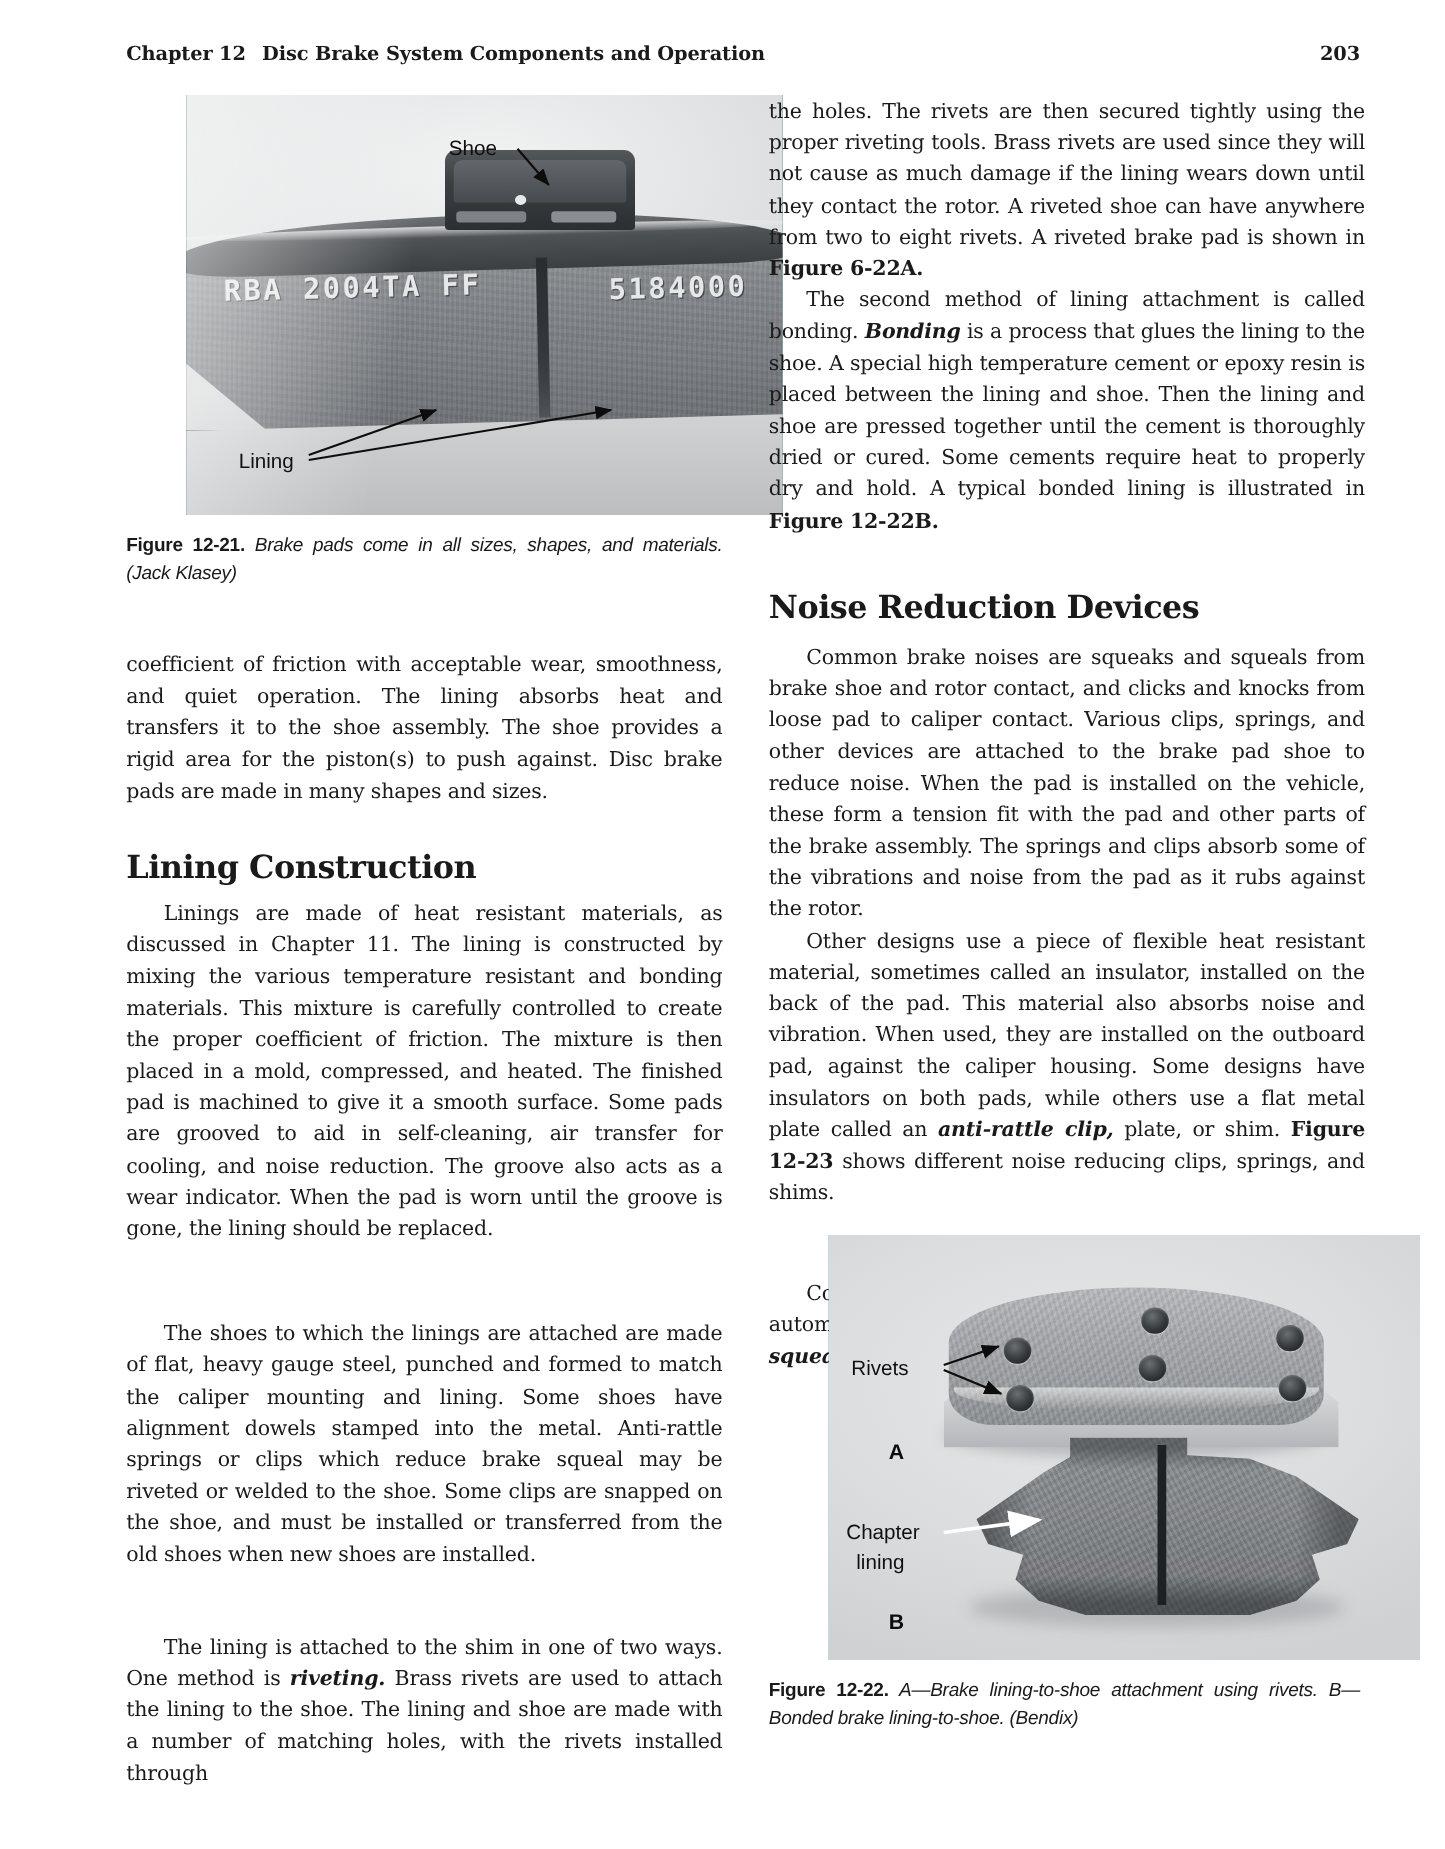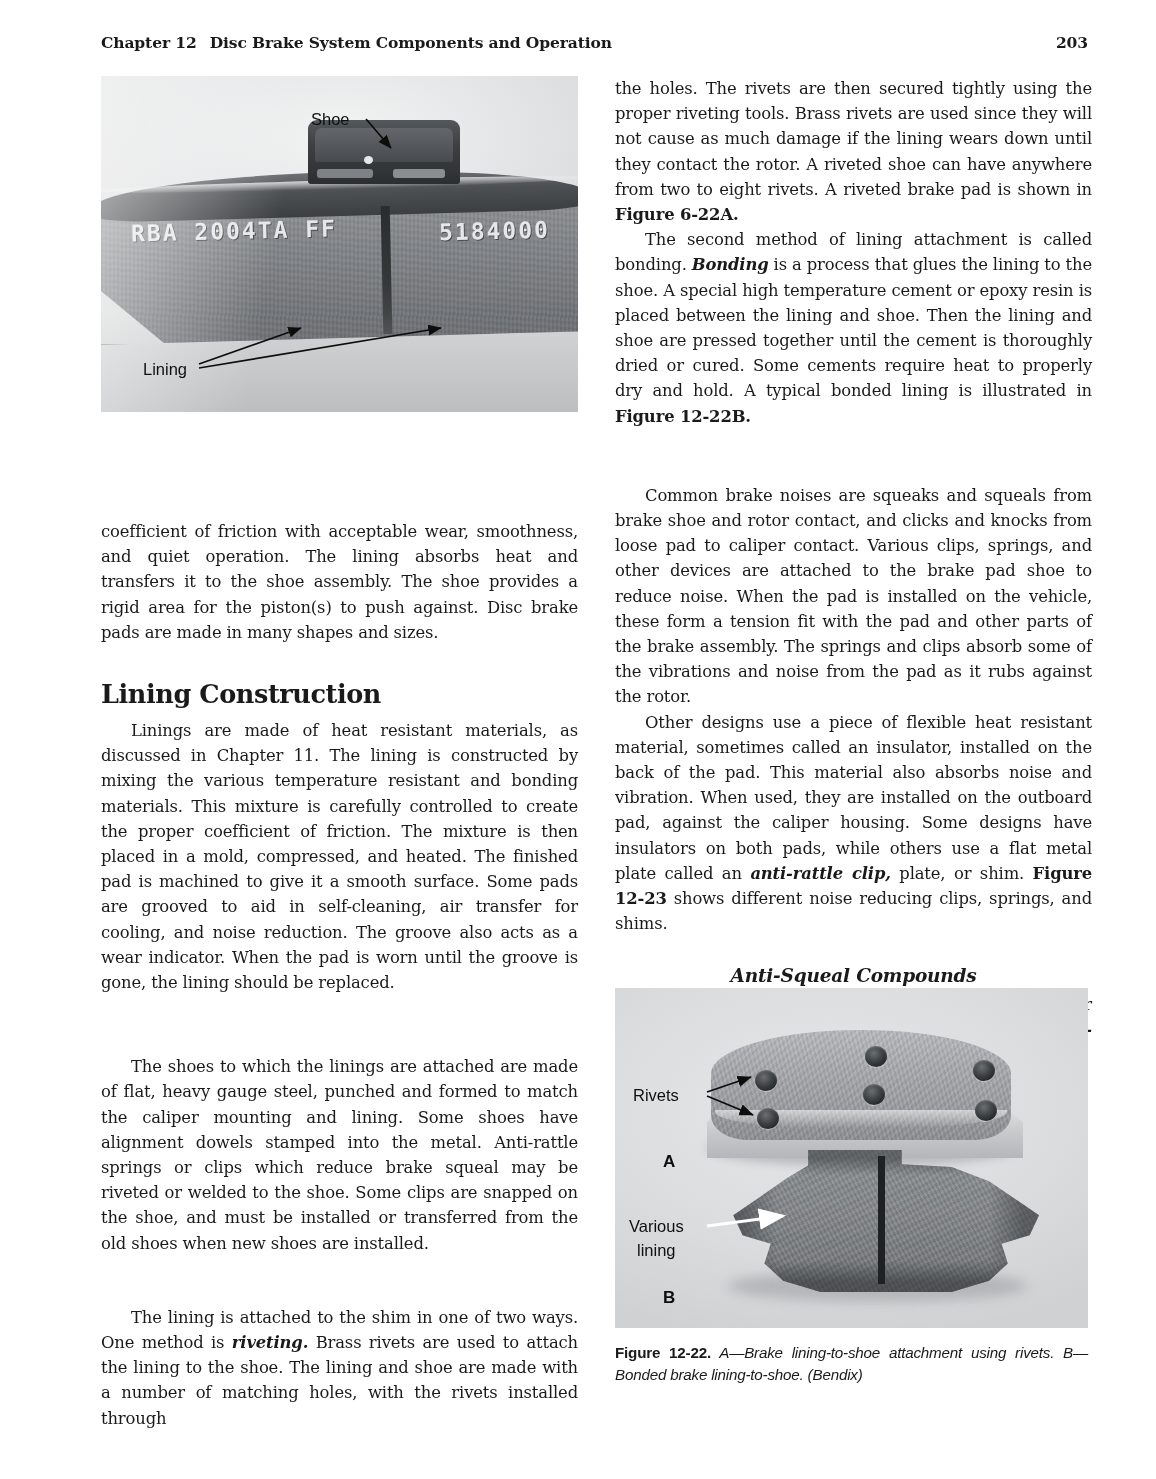--- a/index.html
+++ b/index.html
@@ -106,20 +106,21 @@
     font-style: normal;
     font-weight: bold;
   }
 
   
   .figbox { position: absolute; }
   .photo {
     position: relative;
     overflow: hidden;
     background: #0f766e;
+    margin-left: 48px;
   }
 
   
   #fig-21 { left: 101px; top: 76px; width: 477px; }
   #fig-21 .photo { width: 477px; height: 336px; }
   .f21-bg {
     position: absolute; inset: 0;
     background:
       radial-gradient(ellipse 70% 55% at 50% 18%, #f2f3f3 0%, #e3e4e5 55%, #d6d7d8 100%);
   }
@@ -391,20 +392,23 @@
         <line x1="265" y1="43" x2="290" y2="72" stroke="#0d0d0d" stroke-width="1.7" marker-end="url(#ah-dark)"></line>
       </svg>
 
       <div class="callout" style="left:42px; top:283px;">Lining</div>
       <svg class="arrow-svg" style="left:0; top:0; width:477px; height:336px;">
         <line x1="98" y1="288" x2="200" y2="252" stroke="#0d0d0d" stroke-width="1.7" marker-end="url(#ah-dark)"></line>
         <line x1="98" y1="292" x2="340" y2="252" stroke="#0d0d0d" stroke-width="1.7" marker-end="url(#ah-dark)"></line>
       </svg>
     </div>
 
+    <p class="caption" style="margin-top:14px;">
+      <span class="figno">Figure 12-21.</span><span> Brake pads come in all sizes, shapes, and materials. (Jack Klasey)</span>
+    </p>
   </div>
 
   <div class="col col-left" style="top:519px;">
 
     <p class="body cont">coefficient of friction with acceptable wear, smoothness, and quiet operation. The lining absorbs heat and transfers it to the shoe assembly. The shoe provides a rigid area for the piston(s) to push against. Disc brake pads are made in many shapes and sizes.</p>
 
     <div class="sp-before-head"></div>
     <h2 class="head">Lining Construction</h2>
     <div class="sp-after-head"></div>
 
@@ -421,20 +425,21 @@
     <p class="body indent"><span>The lining is attached to the shim in one of two ways. One method is </span><i class="bki">riveting.</i><span> Brass rivets are used to attach the lining to the shoe. The lining and shoe are made with a number of matching holes, with the rivets installed through</span></p>
   </div>
 
   <div class="col col-right" style="top:76px;">
 
     <p class="body cont"><span>the holes. The rivets are then secured tightly using the proper riveting tools. Brass rivets are used since they will not cause as much damage if the lining wears down until they contact the rotor. A riveted shoe can have anywhere from two to eight rivets. A riveted brake pad is shown in </span><b class="bk">Figure 6-22A.</b></p>
 
     <p class="body indent"><span>The second method of lining attachment is called bonding. </span><i class="bki">Bonding</i><span> is a process that glues the lining to the shoe. A special high temperature cement or epoxy resin is placed between the lining and shoe. Then the lining and shoe are pressed together until the cement is thoroughly dried or cured. Some cements require heat to properly dry and hold. A typical bonded lining is illustrated in </span><b class="bk">Figure 12-22B.</b></p>
 
     <div class="sp-before-head" style="height:42px;"></div>
+    <h2 class="head">Noise Reduction Devices</h2>
     <div class="sp-after-head" style="height:12px;"></div>
 
     <p class="body indent">Common brake noises are squeaks and squeals from brake shoe and rotor contact, and clicks and knocks from loose pad to caliper contact. Various clips, springs, and other devices are attached to the brake pad shoe to reduce noise. When the pad is installed on the vehicle, these form a tension fit with the pad and other parts of the brake assembly. The springs and clips absorb some of the vibrations and noise from the pad as it rubs against the rotor.</p>
 
     <p class="body indent"><span>Other designs use a piece of flexible heat resistant material, sometimes called an insulator, installed on the back of the pad. This material also absorbs noise and vibration. When used, they are installed on the outboard pad, against the caliper housing. Some designs have insulators on both pads, while others use a flat metal plate called an </span><i class="bki">anti-rattle clip,</i><span> plate, or shim. </span><b class="bk">Figure 12-23</b><span> shows different noise reducing clips, springs, and shims.</span></p>
 
     <div class="sp-before-head" style="height:27px;"></div>
     <h3 class="subhead">Anti-Squeal Compounds</h3>
     <div class="sp-after-head" style="height:4px;"></div>
 
@@ -470,21 +475,21 @@
             <path d="M0,0 L8,3.2 L0,6.4 Z" fill="#0d0d0d"></path>
           </marker>
           <marker id="ah2-white" markerWidth="10" markerHeight="10" refX="8" refY="3.6" orient="auto">
             <path d="M0,0 L9,3.6 L0,7.2 Z" fill="#ffffff"></path>
           </marker>
         </defs>
         <line x1="92" y1="104" x2="136" y2="89" stroke="#0d0d0d" stroke-width="1.8" marker-end="url(#ah2-dark)"></line>
         <line x1="92" y1="108" x2="138" y2="127" stroke="#0d0d0d" stroke-width="1.8" marker-end="url(#ah2-dark)"></line>
       </svg>
 
-      <div class="callout" style="left:14px; top:228px;">Various</div>
+      <div class="callout" style="left:14px; top:228px;">Chapter</div>
       <div class="callout" style="left:22px; top:252px;">lining</div>
       <svg class="arrow-svg" style="left:0; top:0; width:473px; height:340px;">
         <line x1="92" y1="238" x2="168" y2="228" stroke="#ffffff" stroke-width="3" marker-end="url(#ah2-white)"></line>
       </svg>
 
       <div class="f22-label-letter" style="left:48px; top:164px;">A</div>
       <div class="f22-label-letter" style="left:48px; top:300px;">B</div>
     </div>
 
     <p class="caption" style="margin-top:14px;">

